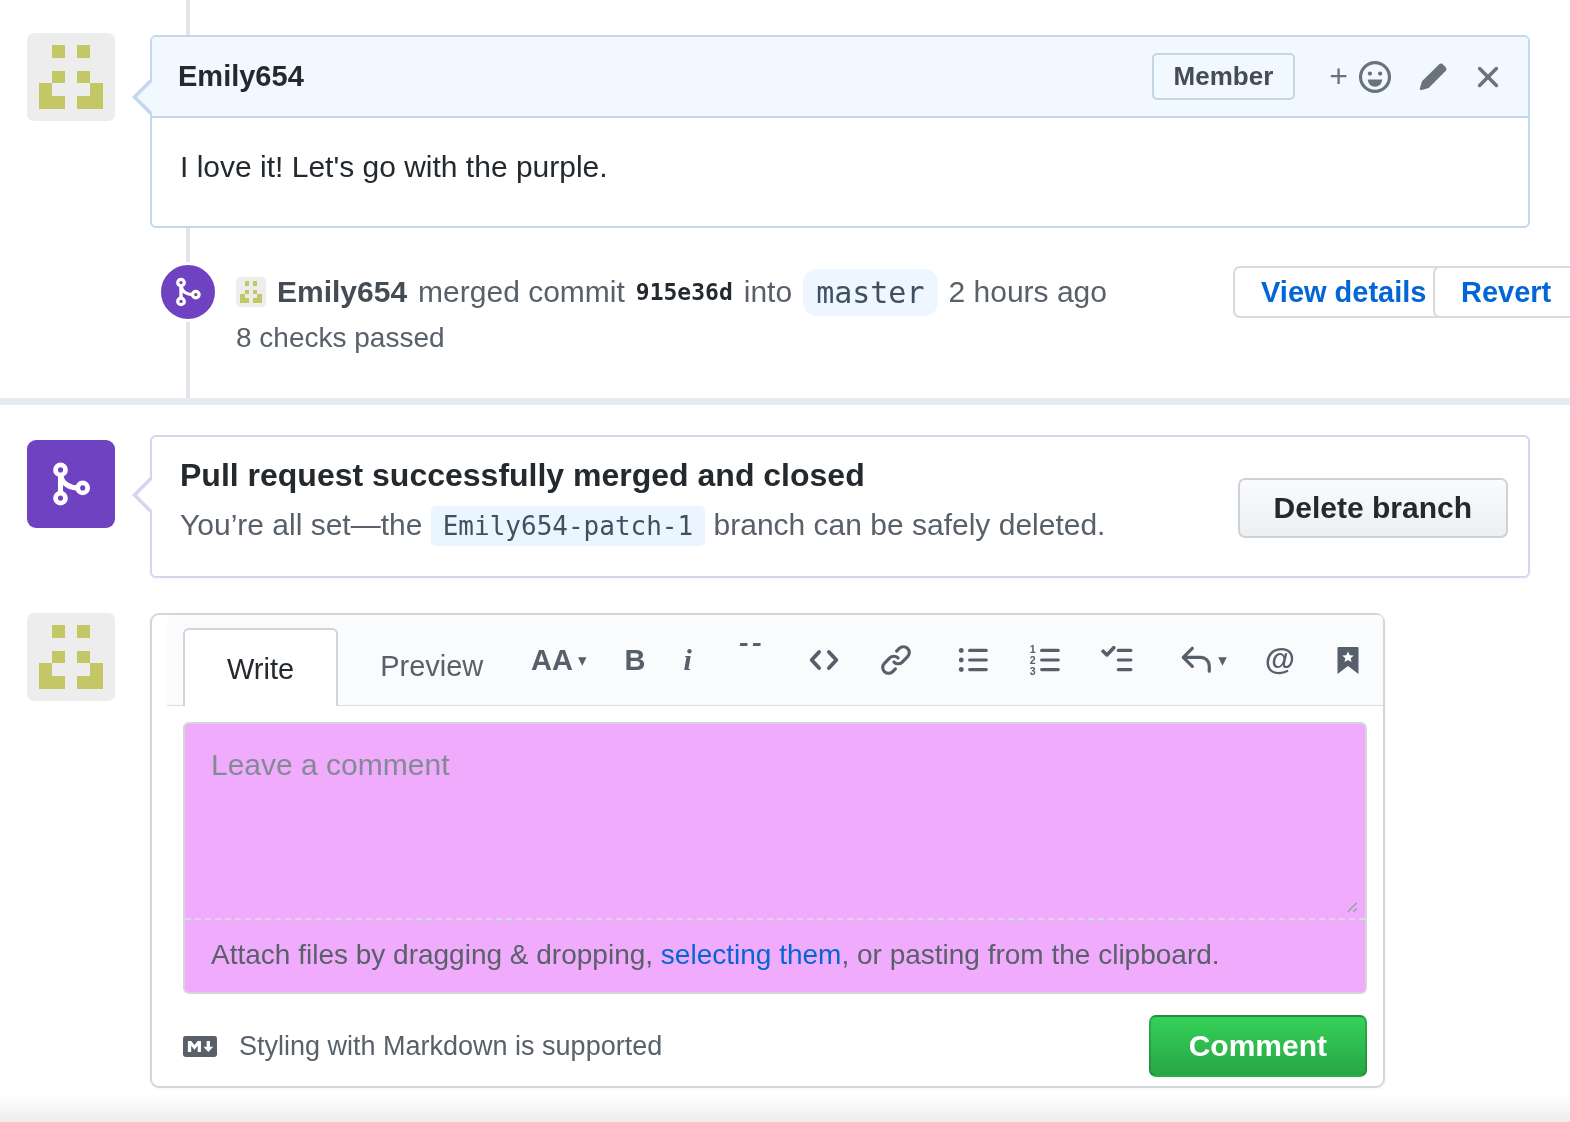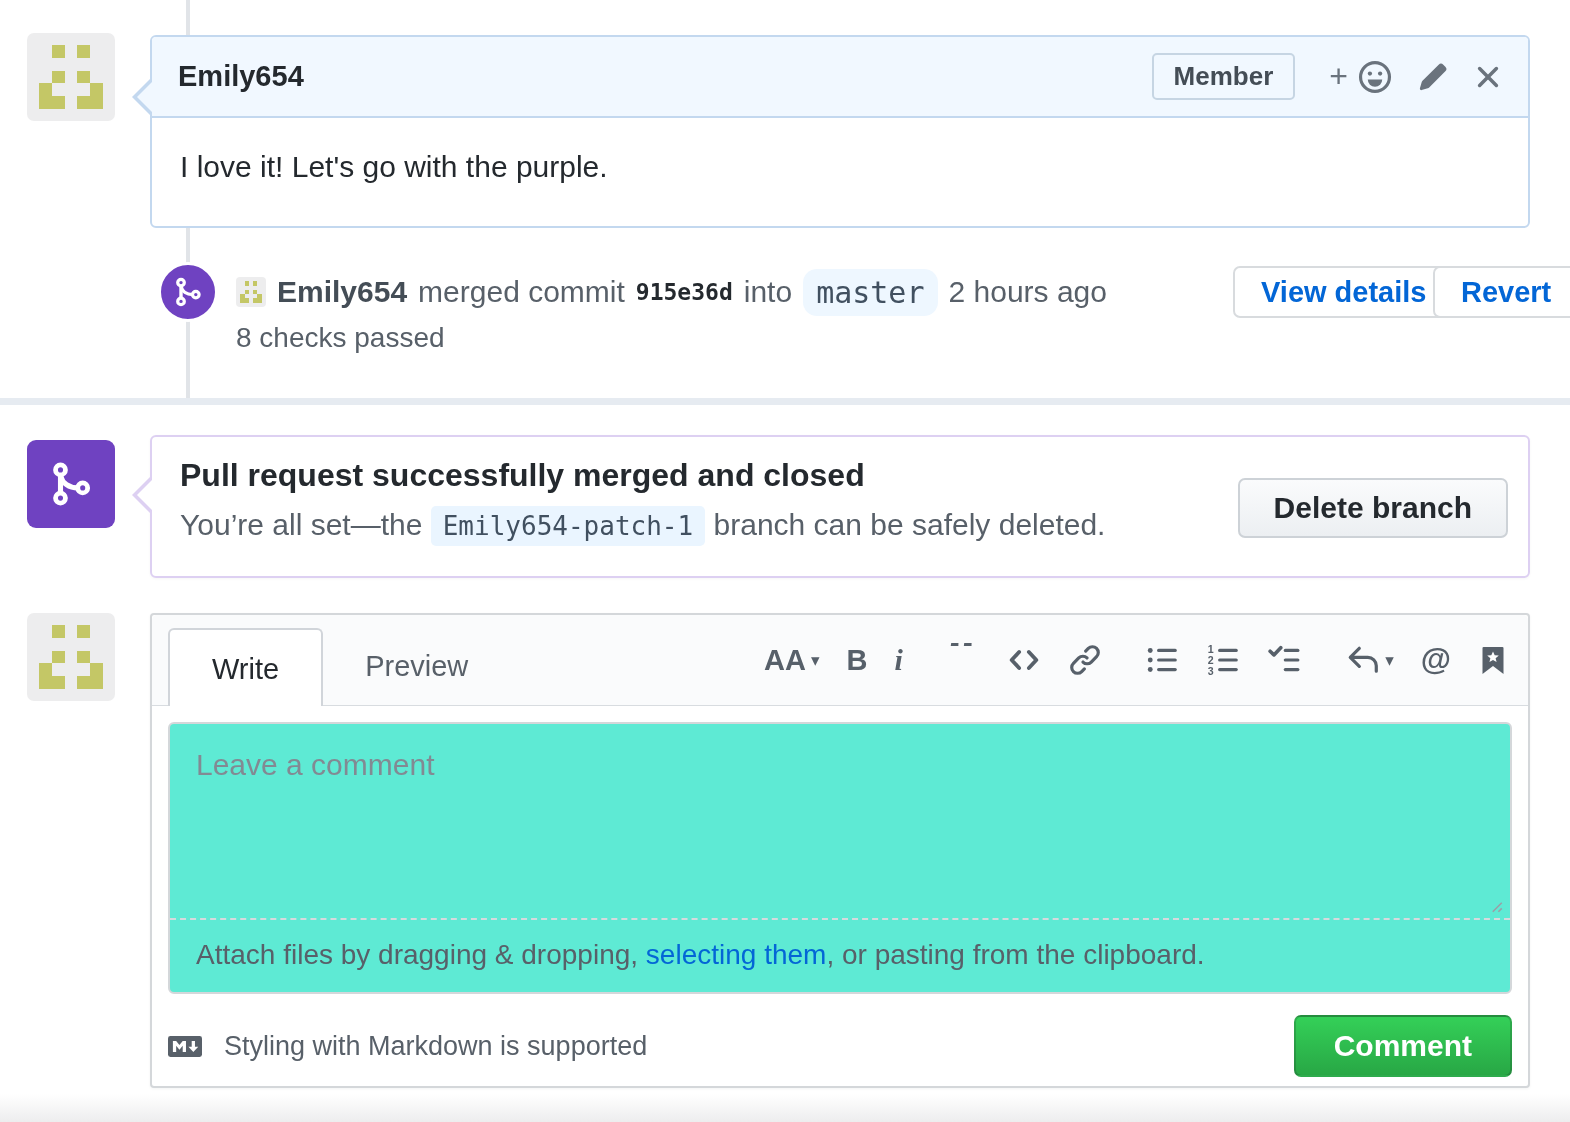--- a/index.html
+++ b/index.html
@@ -61,39 +61,39 @@
     border:15px solid transparent; border-left:0; border-right:15px solid #fff; }
   .banner-title { margin:20px 0 0 28px; font-size:32px; font-weight:bold; color:#24292e; }
   .banner-sub { margin:14px 0 0 28px; font-size:30px; color:#586069; }
   .branch-code { font-family:"DejaVu Sans Mono", monospace; font-size:26px; color:#415060;
     background:#eaf5ff; padding:5px 12px; border-radius:5px; }
   .btn-delete { position:absolute; right:20px; top:41px; height:60px; padding:0 34px;
     display:flex; align-items:center; background:linear-gradient(180deg,#fafbfc,#eceff2);
     border:2px solid #cdd2d7; border-radius:7px; font-size:30px; font-weight:bold; color:#24292e; cursor:pointer; }
 
   
-  .composer-box { position:absolute; left:150px; top:613px; width:1380px; height:475px;
-    background:#fff; border:2px solid #d4d7da; border-radius:4px; box-shadow:0 1px 3px rgba(27,31,35,.05); }
+  .composer-box { position:absolute; left:150px; top:613px; width:1235px; height:475px;
+    background:#fff; border:2px solid #d4d7da; border-radius:9px; box-shadow:0 1px 3px rgba(27,31,35,.05);padding-left:15px; }
   .composer-head { position:relative; height:91px; background:#fafbfc;
     border-bottom:1px solid #d8dce0; border-radius:5px 5px 0 0; padding-left:16px; }
   .tabs { display:flex; align-items:flex-end; height:100%; }
   .tab { height:78px; line-height:78px; padding:0 42px; font-size:29px; color:#586069; cursor:pointer; }
   .tab.active { background:#fff; border:2px solid #d1d5da; border-bottom:none;
     border-radius:6px 6px 0 0; margin-bottom:-1px; color:#24292e; }
   .md-toolbar { position:absolute; right:20px; top:0; bottom:0; display:flex; align-items:center;
     color:#57606a; }
-  .tb-group { display:flex; align-items:center; gap:27px; margin-left:44px; }
+  .tb-group { display:flex; align-items:center; gap:38px; margin-left:44px; }
   .tb-btn { display:flex; align-items:center; cursor:pointer; color:#57606a; }
   .tb-text { font-size:29px; font-weight:bold; }
   .tb-italic { font-size:30px; font-style:italic; font-weight:bold; font-family:"Liberation Serif",serif; }
   .tb-quote { font-family:"DejaVu Serif", serif; font-size:58px; line-height:20px; height:34px; overflow:hidden; font-weight:bold; }
   .tb-at { font-size:31px; font-weight:bold; }
   .tb-caret { font-size:17px; margin-left:5px; }
 
-  .composer-input { position:relative; margin:16px; border:2px solid #d4d7da; border-radius:6px; background:#5eead4; }
+  .composer-input { position:relative; margin:16px; border:2px solid #d4d7da; border-radius:6px; background:#f0abfc; }
   .composer-input textarea { display:block; width:100%; height:196px; padding:24px 26px;
     background:transparent; border:none; outline:none; resize:none;
     border-bottom:2px dashed #d6dadd; font-family:"Liberation Sans",sans-serif; font-size:30px; color:#24292e; }
   .composer-input textarea::placeholder { color:#828a93; opacity:1; }
   .resize-handle { position:absolute; right:6px; top:172px; color:#8b9197; }
   .attach-note { padding:19px 26px 21px 26px; font-size:28px; color:#586069; }
   .attach-note a { color:#0366d6; text-decoration:none; cursor:pointer; }
 
   .composer-footer { display:flex; align-items:center; justify-content:space-between; margin:21px 16px 0 16px; }
   .md-note { display:flex; align-items:center; gap:22px; font-size:27px; color:#586069; }

